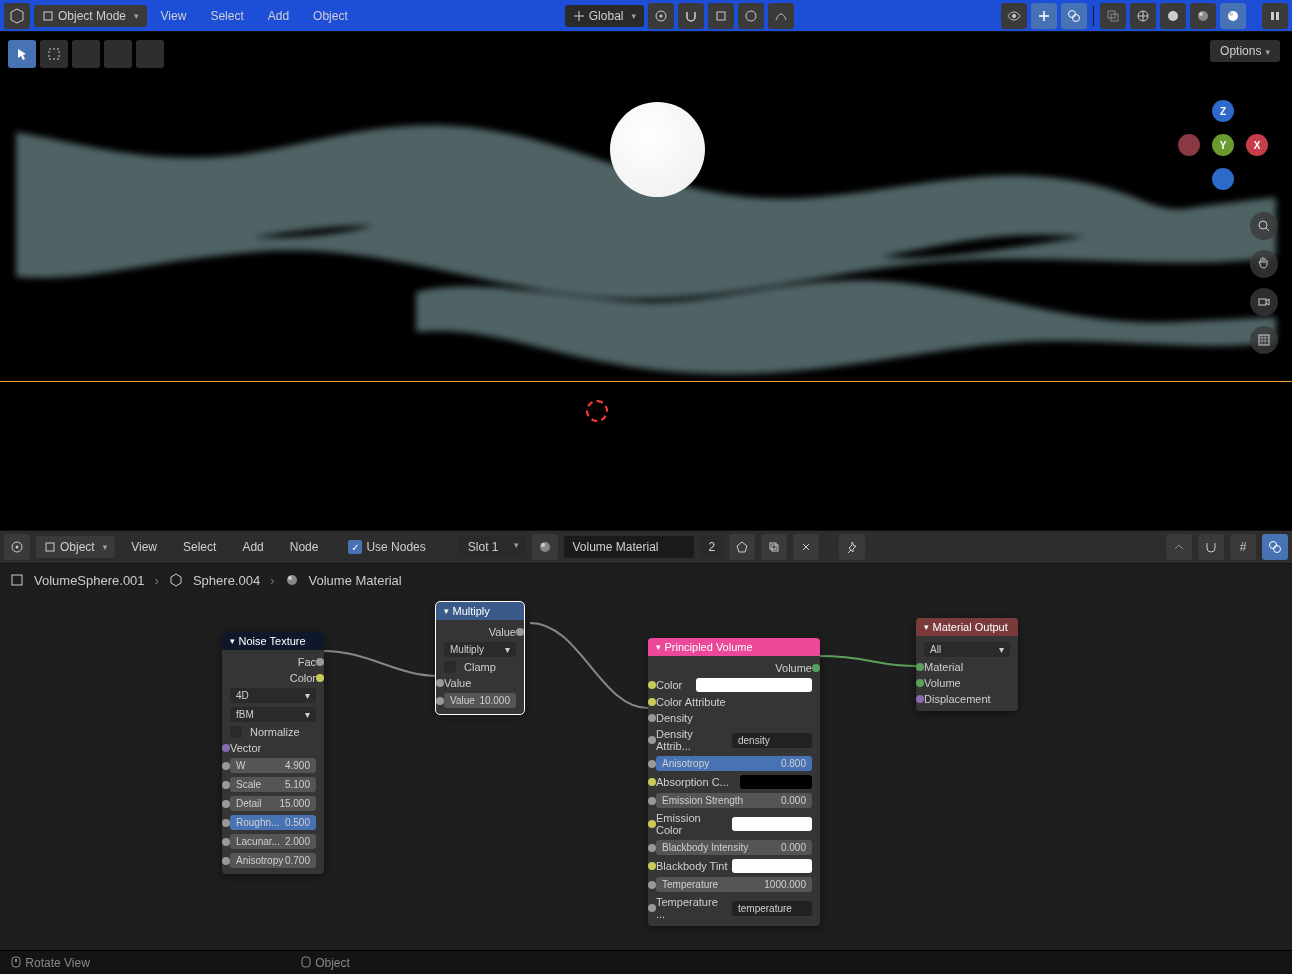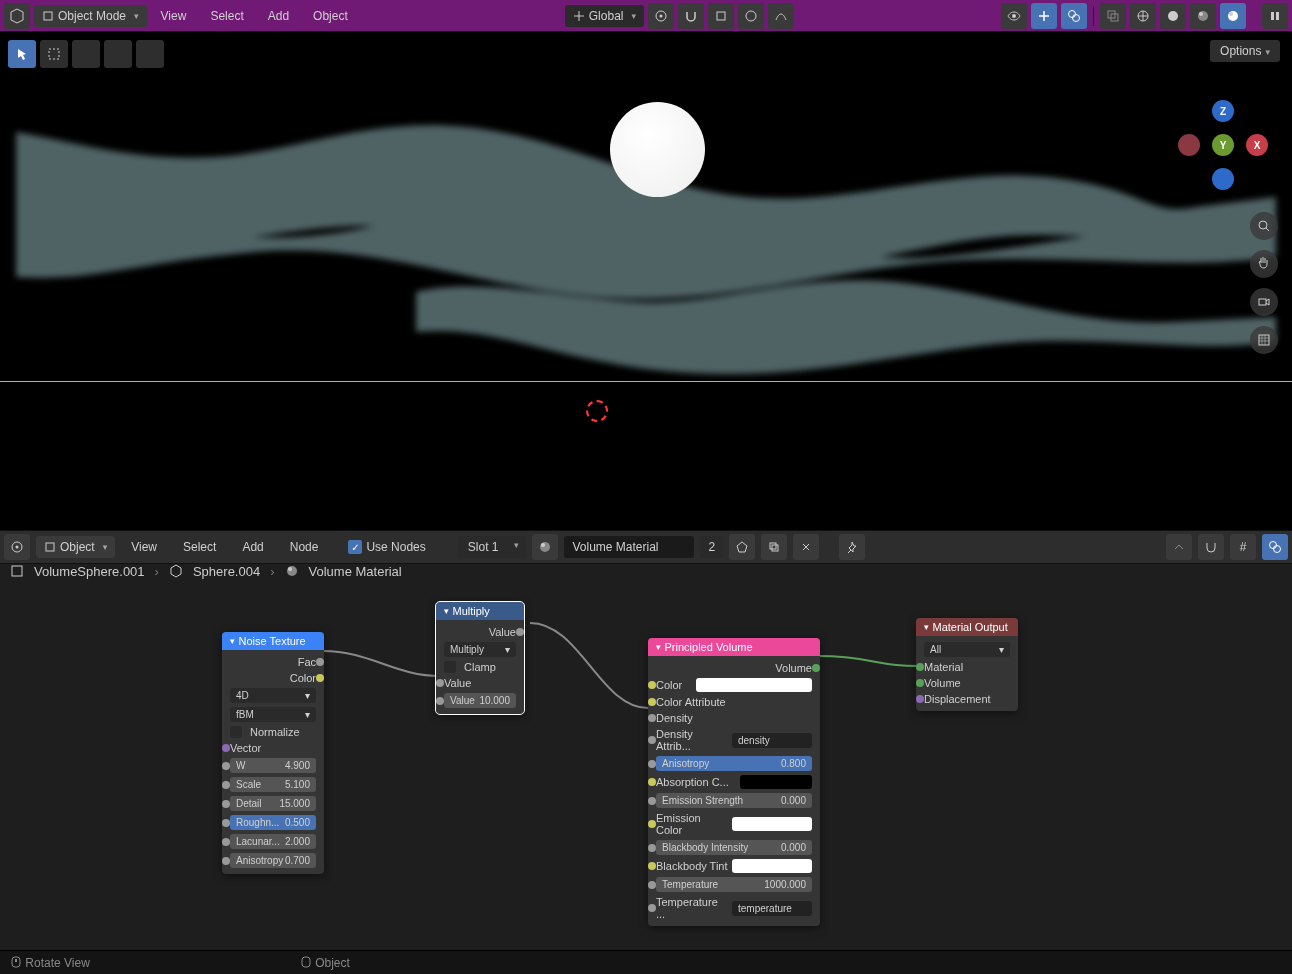--- a/index.html
+++ b/index.html
@@ -1,17 +1,17 @@
 <!DOCTYPE html>
 <html><head>
 <meta charset="utf-8">
 <style>
 *{margin:0;padding:0;box-sizing:border-box;font-family:-apple-system,BlinkMacSystemFont,"Segoe UI",sans-serif}
 body{background:#1a1a1a;color:#d0d0d0;width:1292px;height:974px;overflow:hidden;font-size:12px;user-select:none}
-.header{height:32px;background:#701a75;display:flex;align-items:center;padding:0 4px;gap:4px;border-bottom:1px solid #111}
+.header{height:32px;background:#1d4ed8;display:flex;align-items:center;padding:0 4px;gap:4px;border-bottom:1px solid #111}
 .hdr-btn{background:#3a3a3a;border:none;color:#d0d0d0;padding:4px 8px;border-radius:3px;font-size:12px;cursor:pointer;display:flex;align-items:center;gap:4px}
 .hdr-btn.dark{background:#2a2a2a}
 .hdr-icon{width:26px;height:26px;background:#3a3a3a;border-radius:3px;display:flex;align-items:center;justify-content:center;cursor:pointer}
 .hdr-icon.active{background:#4772b3}
 .hdr-sep{width:1px;height:20px;background:#1a1a1a;margin:0 2px}
 .menu-item{padding:4px 10px;cursor:pointer;border-radius:3px}
 .flex-spacer{flex:1}
 .viewport{height:498px;background:#000;position:relative;overflow:hidden}
 .vp-toolbar{position:absolute;top:8px;left:8px;display:flex;gap:4px;z-index:10}
 .tool-ico{width:28px;height:28px;background:rgba(58,58,58,.8);border-radius:3px;display:flex;align-items:center;justify-content:center;cursor:pointer}
@@ -28,27 +28,27 @@
 .vp-side-icons{position:absolute;right:14px;top:180px;display:flex;flex-direction:column;gap:10px;z-index:10}
 .side-ico{width:28px;height:28px;background:rgba(58,58,58,.8);border-radius:50%;display:flex;align-items:center;justify-content:center;cursor:pointer}
 .moon{position:absolute;top:70px;left:610px;width:95px;height:95px;background:radial-gradient(circle at 40% 35%,#fff,#eee);border-radius:50%}
 .horizon{position:absolute;top:349px;left:0;width:100%;height:1px;background:#ff9f3a}
 .cursor3d{position:absolute;top:368px;left:586px;width:22px;height:22px;border:2px dashed #ff3a3a;border-radius:50%}
 .node-header{height:34px;background:#2d2d2d;display:flex;align-items:center;padding:0 4px;gap:6px;border-top:1px solid #111;border-bottom:1px solid #111}
 .checkbox{width:14px;height:14px;background:#4772b3;border-radius:2px;display:inline-flex;align-items:center;justify-content:center;color:#fff;font-size:10px;margin-right:4px}
 .slot-select{background:#2a2a2a;padding:4px 28px 4px 10px;border-radius:3px;cursor:pointer;position:relative}
 .mat-name{background:#1a1a1a;padding:4px 8px;border-radius:3px;min-width:130px}
 .user-count{background:#2a2a2a;padding:4px 8px;border-radius:3px}
-.breadcrumb{height:32px;background:#1e1e1e;display:flex;padding:0 10px;gap:10px;font-size:13px;color:#ccc}
+.breadcrumb{height:32px;background:#1e1e1e;display:flex;align-items:center;padding:0 10px;gap:10px;font-size:13px;color:#ccc}
 .bc-chev{color:#777}
 .node-area{height:354px;background:#1e1e1e;position:relative;overflow:hidden}
 .node{position:absolute;background:#353535;border-radius:4px;box-shadow:0 2px 8px rgba(0,0,0,.5);font-size:11px}
 .node-title{padding:3px 8px;border-radius:4px 4px 0 0;color:#fff;display:flex;align-items:center;gap:4px}
 .node-title::before{content:"▾";font-size:9px}
-.nt-tex{background:#3b82f6}
+.nt-tex{background:#0f172a}
 .nt-conv{background:#3a5a8a}
 .nt-shader{background:#ec4899}
 .nt-output{background:#7a3a3a}
 .node-body{padding:4px}
 .n-row{display:flex;align-items:center;padding:2px 4px;gap:4px;position:relative}
 .n-row.right{justify-content:flex-end}
 .n-field{background:#555;border-radius:3px;padding:2px 6px;display:flex;justify-content:space-between;flex:1;font-size:10px}
 .n-field.blue{background:#4772b3}
 .n-select{background:#2a2a2a;border-radius:3px;padding:2px 6px;flex:1;font-size:10px;display:flex;justify-content:space-between}
 .n-swatch{flex:1;height:14px;background:#fff;border-radius:3px}

